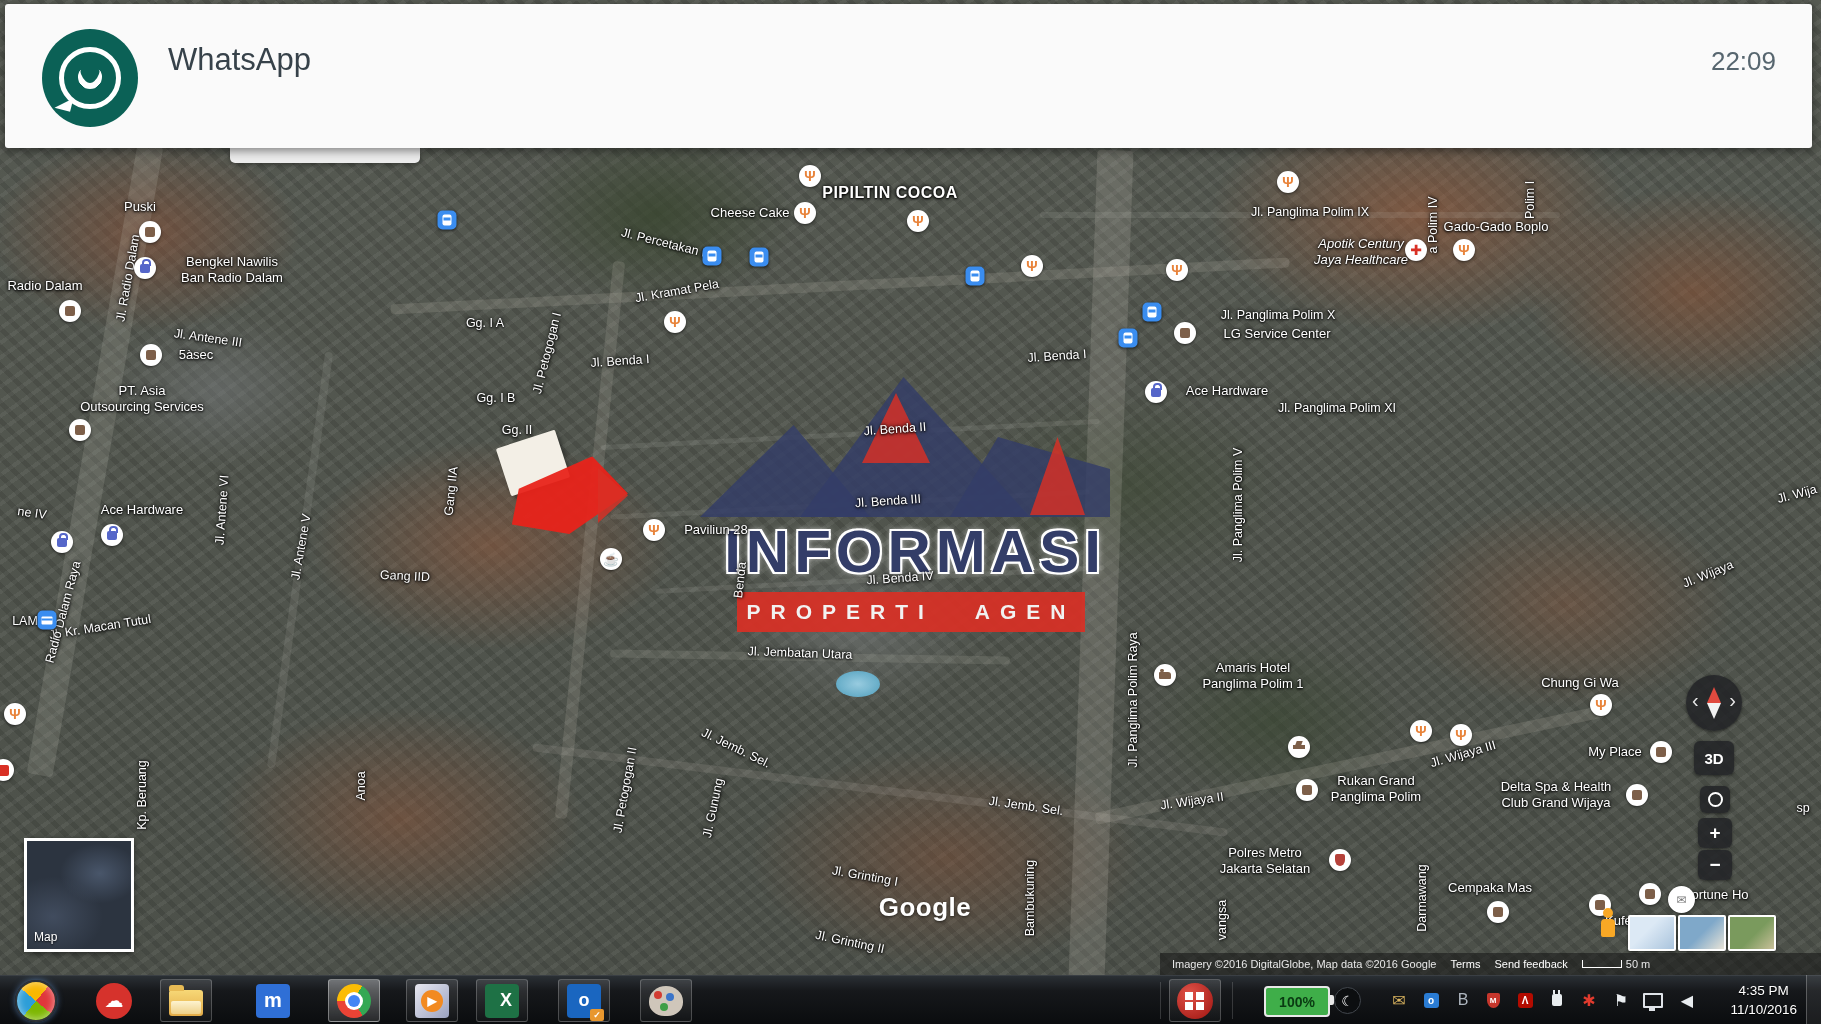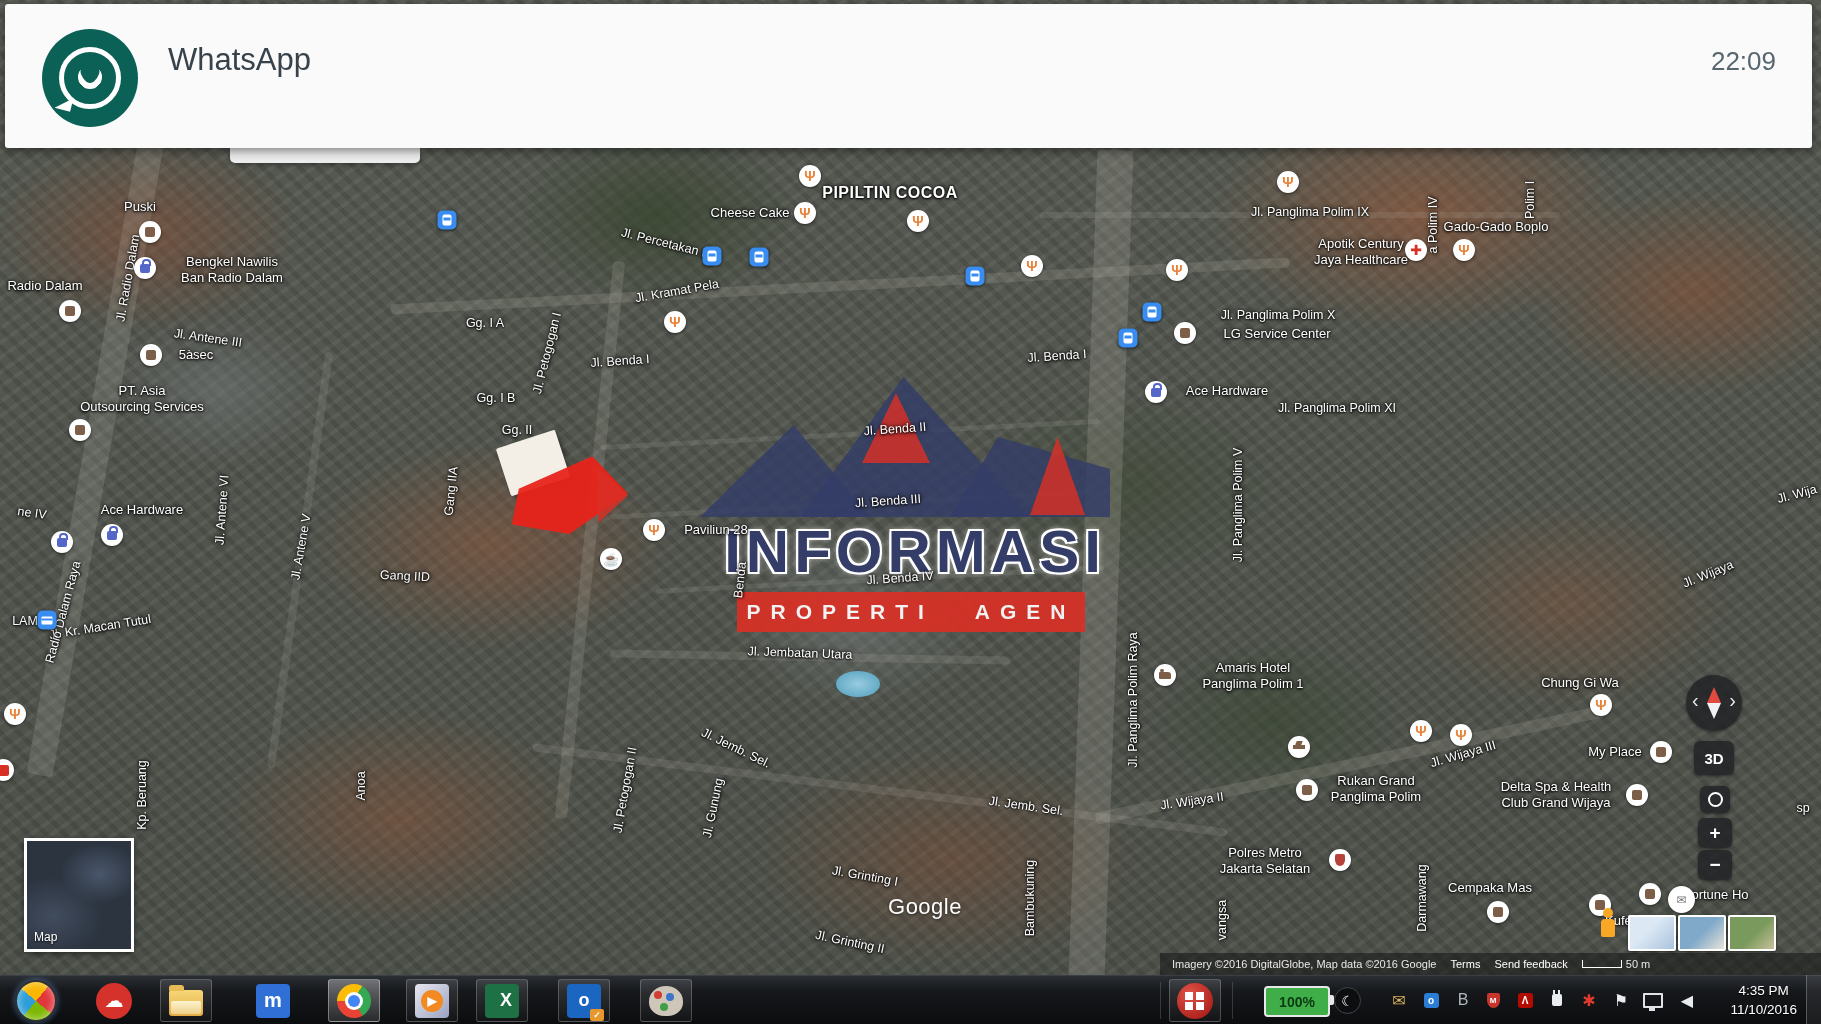--- a/index.html
+++ b/index.html
@@ -107,21 +107,21 @@
   #inset span{position:absolute;left:7px;bottom:5px;color:#fff;font-size:12px;
     text-shadow:0 1px 2px rgba(0,0,0,.9);}
 
   
   #attrib{position:absolute;left:1160px;top:953px;width:661px;height:22px;
     background:rgba(20,20,20,.55);display:flex;align-items:center;color:#e8e8e8;font-size:11px;gap:14px;
     padding-left:12px;box-sizing:border-box;}
   #attrib .lnk{color:#fff;}
   #scalebar{display:inline-block;width:38px;height:7px;border:1px solid #fff;border-top:none;margin-right:4px;}
   #google-logo{position:absolute;left:925px;top:907px;transform:translate(-50%,-50%);
-    color:#fff;font-size:22px;font-weight:400;letter-spacing:.5px;
+    color:#fff;font-size:26px;font-weight:700;letter-spacing:.5px;
     text-shadow:0 1px 3px rgba(0,0,0,.6);}
 
   
   #notif{position:absolute;left:5px;top:4px;width:1807px;height:144px;background:var(--notification-bg);
     border-radius:3px;box-shadow:0 3px 10px rgba(0,0,0,.45);}
   #notif-tab{position:absolute;left:230px;top:148px;width:190px;height:15px;background:#ececec;
     border-radius:0 0 5px 5px;box-shadow:0 2px 5px rgba(0,0,0,.35);}
   #wa-icon{position:absolute;left:37px;top:25px;width:96px;height:98px;border-radius:50%;
     background:var(--whatsapp-teal);display:flex;align-items:center;justify-content:center;}
   #wa-bubble{width:52px;height:52px;border:5px solid #fff;border-radius:50%;position:relative;}
@@ -283,21 +283,21 @@
         <span class="plabel" style="left: 750px; top: 213px;">Cheese Cake</span>
         <span class="plabel caps" style="left: 890px; top: 193px;">PIPILTIN COCOA</span>
         <span class="plabel" style="left: 232px; top: 270px;">Bengkel Nawilis
 Ban Radio Dalam</span>
         <span class="plabel" style="left: 140px; top: 207px;">Puski</span>
         <span class="plabel" style="left: 45px; top: 286px;">Radio Dalam</span>
         <span class="plabel" style="left: 196px; top: 355px;">5àsec</span>
         <span class="plabel" style="left: 142px; top: 399px;">PT. Asia
 Outsourcing Services</span>
         <span class="plabel" style="left: 142px; top: 510px;">Ace Hardware</span>
-        <span class="plabel" style="left: 1361px; top: 252px;">Apotik Century
+        <span class="plabel" style="left: 1361px; top: 252px; font-style: italic;">Apotik Century
 Jaya Healthcare</span>
         <span class="plabel" style="left: 1496px; top: 227px;">Gado-Gado Boplo</span>
         <span class="plabel" style="left: 1277px; top: 334px;">LG Service Center</span>
         <span class="plabel" style="left: 1227px; top: 391px;">Ace Hardware</span>
         <span class="plabel" style="left: 716px; top: 530px;">Paviliun 28</span>
         <span class="plabel" style="left: 1253px; top: 676px;">Amaris Hotel
 Panglima Polim 1</span>
         <span class="plabel" style="left: 1580px; top: 683px;">Chung Gi Wa</span>
         <span class="plabel" style="left: 1615px; top: 752px;">My Place</span>
         <span class="plabel" style="left: 1376px; top: 789px;">Rukan Grand

